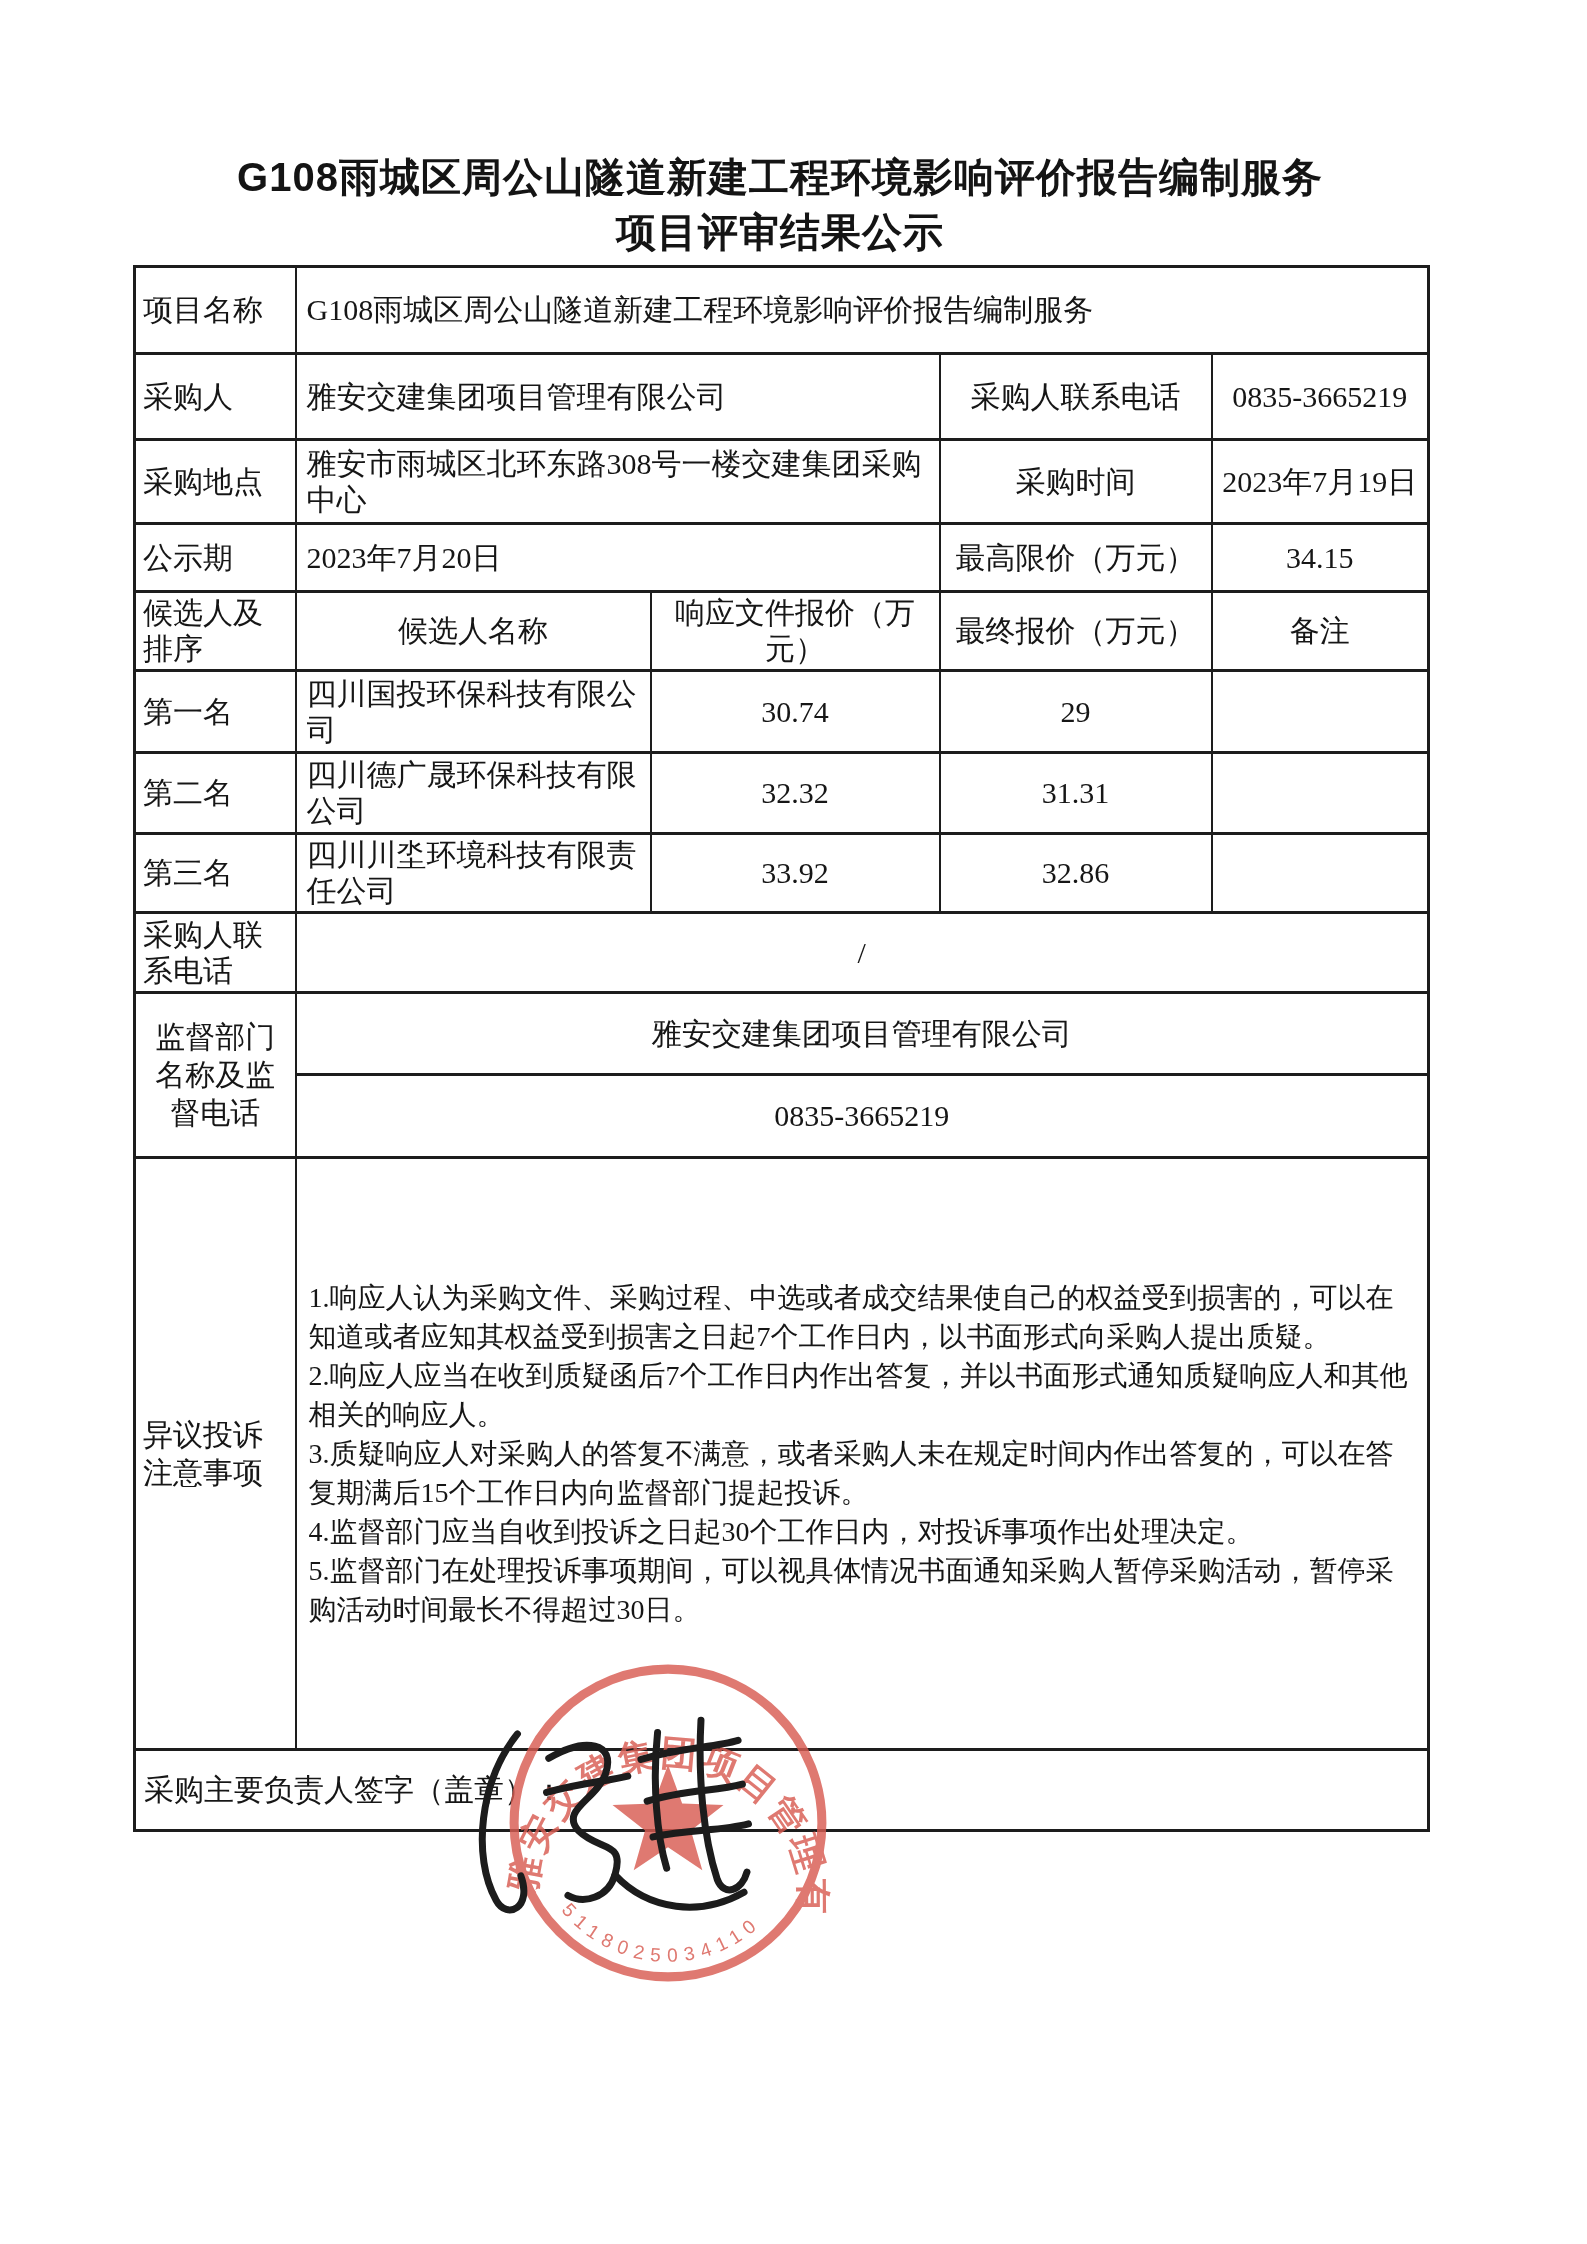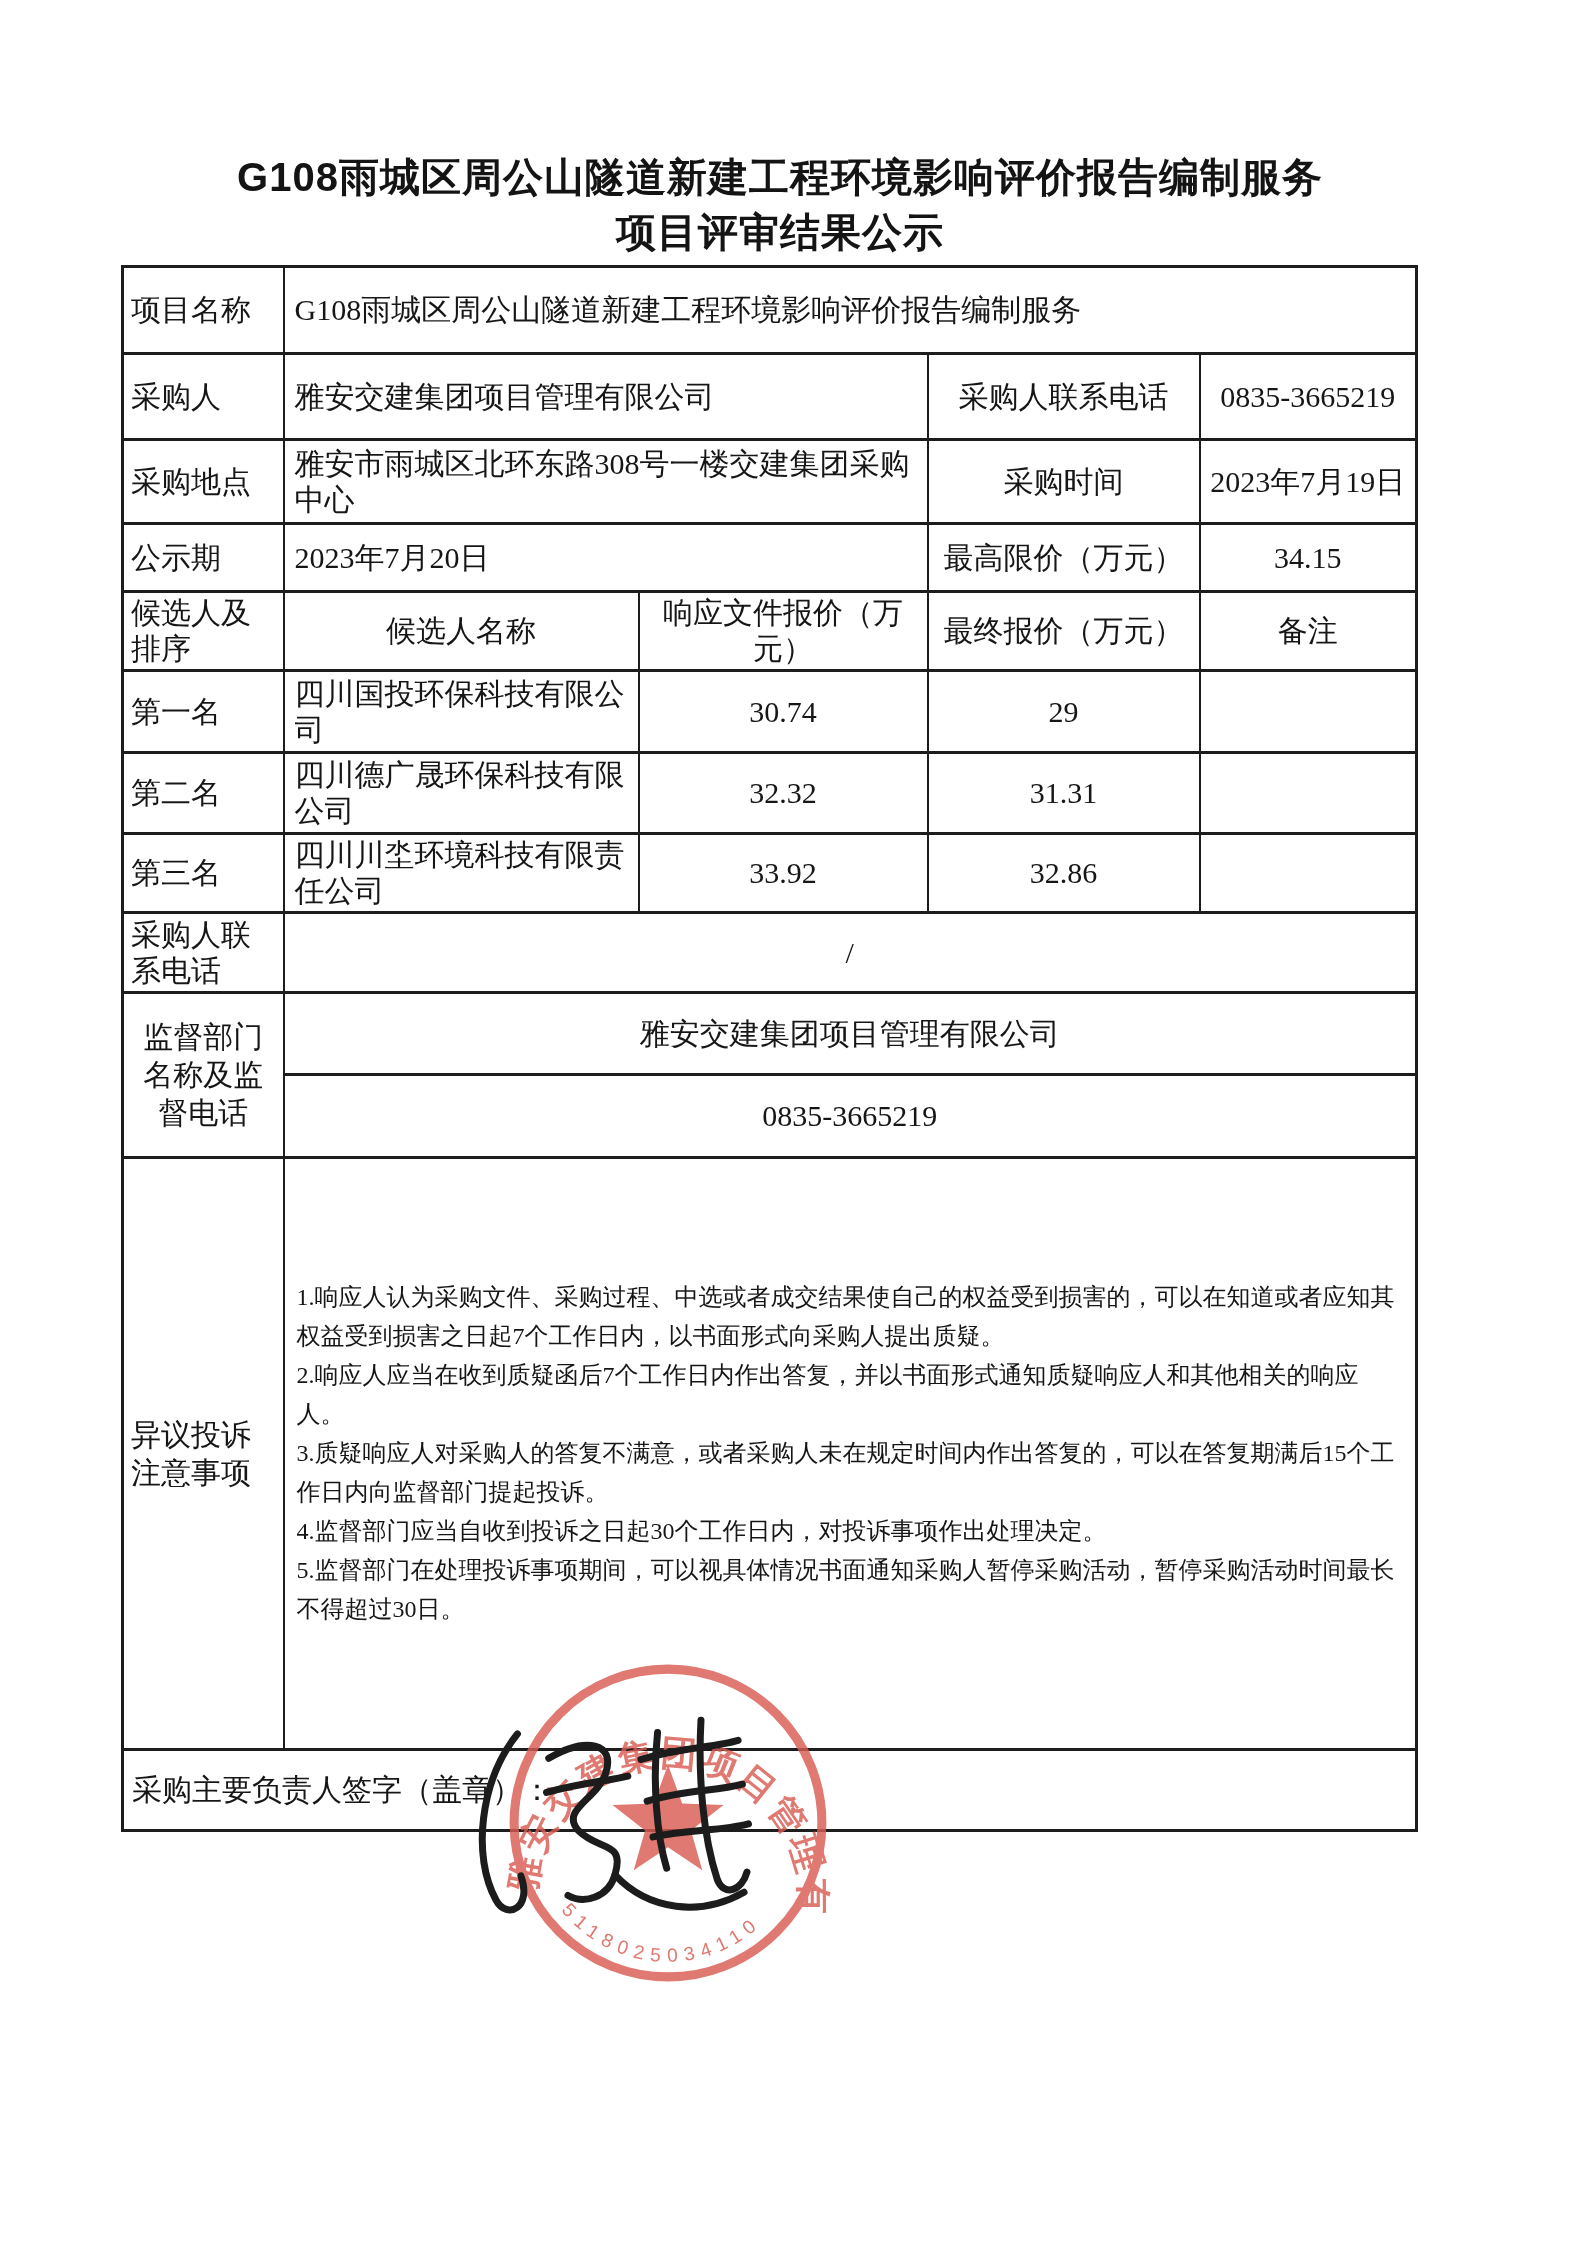--- a/index.html
+++ b/index.html
@@ -8,21 +8,21 @@
     font-family:"Liberation Serif","DejaVu Serif",serif; color:#161616;
     overflow:hidden;
   }
   .title {
     position:absolute; left:133px; top:150px; width:1294px;
     text-align:center; font-family:"Liberation Sans","DejaVu Sans",sans-serif;
     font-weight:700; font-size:40px; line-height:55px; color:#141414;
     letter-spacing:1px;
   }
   table.doc {
-    position:absolute; left:121px; top:265px; width:1294px;
+    position:absolute; left:133px; top:265px; width:1294px;
     border-collapse:collapse; table-layout:fixed;
     font-size:30px; color:#161616;
   }
   col.c1 { width:161px; } col.c2 { width:355px; } col.c3 { width:289px; }
   col.c4 { width:272px; } col.c5 { width:217px; }
   td {
     border:3px solid #1d1d1d; border-left-width:2px; border-right-width:2px;
     padding:2px 6px; vertical-align:middle; overflow:hidden; line-height:38px;
   }
   table.doc { border:3px solid #1d1d1d; }
@@ -30,21 +30,21 @@
   .left { text-align:left; padding-left:10px; }
   .ctr { text-align:center; }
   .nowrap { white-space:nowrap; }
   .hdr-wrap { padding:0 6px; text-align:center; line-height:36px; }
   .r1 { height:87px; } .r2 { height:86px;padding-left:36px; } .r3 { height:84px; } .r4 { height:68px; }
   .r5 { height:78px; } .r6 { height:82px;margin-top:48px; } .r7 { height:81px; } .r8 { height:79px; }
   .r9 { height:80px; } .r10 { height:82px; } .r11 { height:83px; }
   .r12 { height:592px; } .r13 { height:81px; }
   .tight { line-height:36px; }
   .complaint { vertical-align:middle; padding:8px 12px; }
-  .complaint p { margin:0; font-size:24px; line-height:39px; text-align:left; }
+  .complaint p { margin:0; font-size:28px; line-height:39px; text-align:left; }
   .sup-lab { text-align:center; padding:2px 16px; line-height:38px; }
   .sign-cell { text-align:left; padding-left:8px; font-size:30px; }
   .stamp-svg { position:absolute; left:497px; top:1652px; width:342px; height:342px; opacity:0.82; z-index:3; }
   .sig-svg { position:absolute; left:452px; top:1688px; width:360px; height:260px; z-index:4; transform:rotate(-3deg); }
 </style>
 </head>
 <body>
 
 <div class="page">
 

